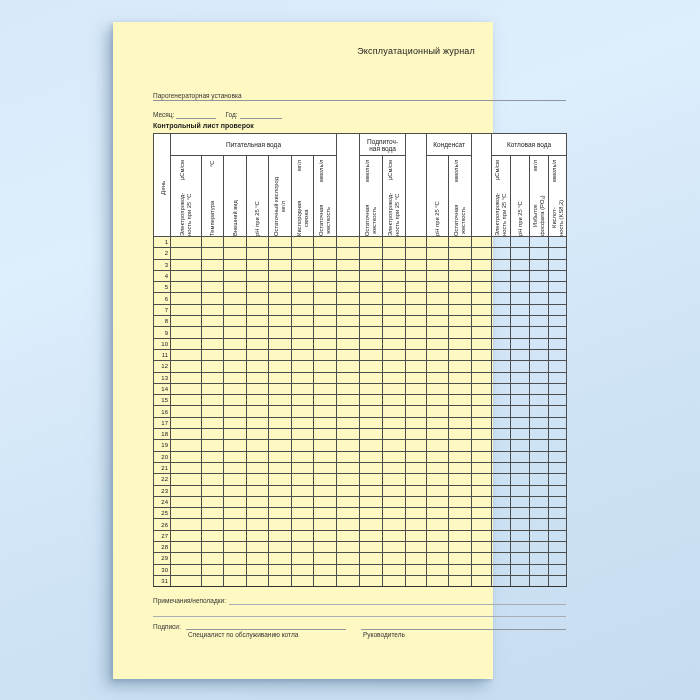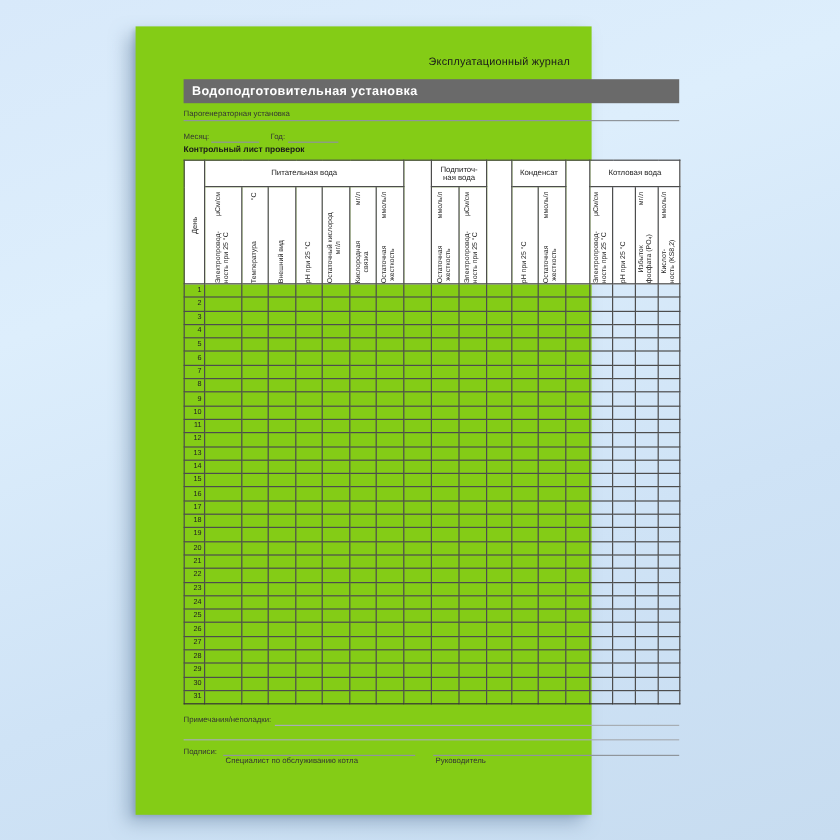--- a/index.html
+++ b/index.html
@@ -4,21 +4,21 @@
 <style>
   html,body{margin:0;padding:0;}
   body{
     width:700px;height:700px;overflow:hidden;
     font-family:"Liberation Sans",sans-serif;
     background:linear-gradient(160deg,#d8e9fa 0%,#ddeefc 30%,#cfe3f6 65%,#c7dcf0 100%);
     color:#1a1a1a;
   }
   .page{
     position:absolute;left:113px;top:22px;width:380px;height:657px;
-    background:#84cc16;
+    background:#fef9c3;
     box-shadow:-7px 7px 14px rgba(100,128,158,0.5), -2px 2px 4px rgba(100,128,158,0.35);
   }
   .journal-header{position:absolute;top:24px;right:18px;font-size:9px;letter-spacing:.2px;}
   .title-bar{
     position:absolute;left:40px;top:44px;width:413px;height:20px;box-sizing:border-box;
     background:#6a6a6a;color:#fff;font-weight:bold;font-size:10.5px;line-height:20px;
     padding-left:7px;letter-spacing:.3px;
   }
   .plant-line{
     position:absolute;left:40px;top:70px;width:413px;box-sizing:border-box;
@@ -59,21 +59,20 @@
   .sigline{position:absolute;top:607px;border-top:1px solid #8f959b;font-size:6.5px;color:#333;}
   .sigline .role{display:block;padding-top:1px;padding-left:2px;}
   .sig1{left:73px;width:160px;}
   .sig2{left:248px;width:205px;}
 </style>
 </head>
 <body>
 
 <div class="page">
   <div class="journal-header">Эксплуатационный журнал</div>
-  <div class="title-bar">Водоподготовительная установка</div>
   <div class="plant-line">Парогенераторная установка</div>
   <div class="month-row">
     <span class="lbl">Месяц:</span>
     <span class="u u1"></span>
     <span class="lbl">Год:</span>
     <span class="u u2"></span>
   </div>
   <div class="checklist-title">Контрольный лист проверок</div>
 
   <table class="grid">

